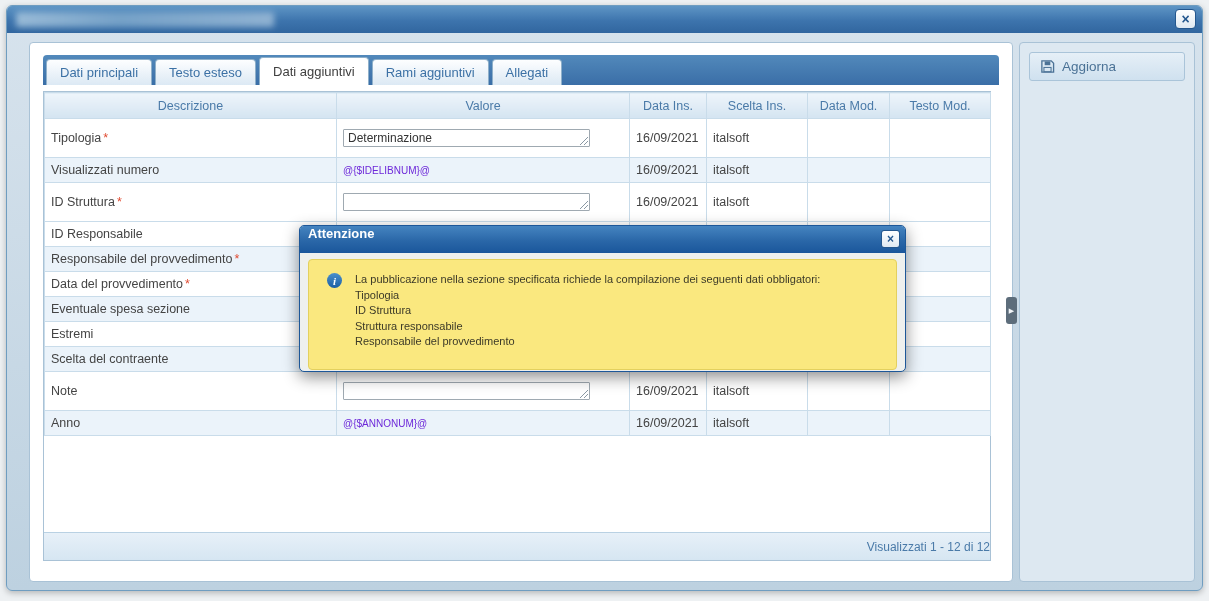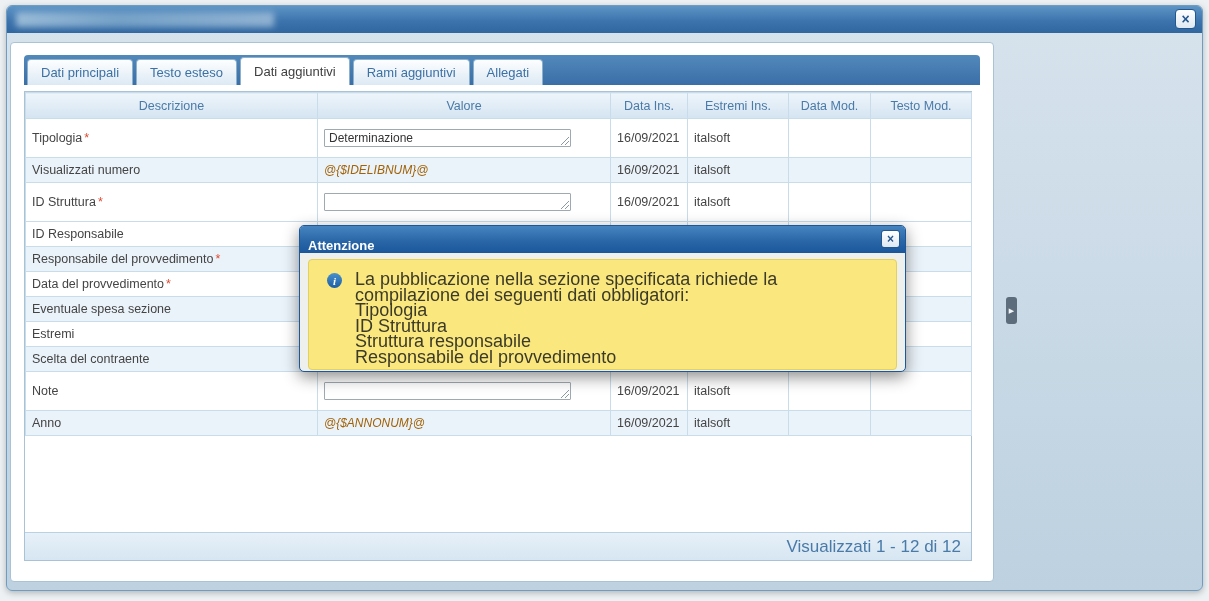--- a/index.html
+++ b/index.html
@@ -30,21 +30,21 @@
     position:absolute; width:21px; height:20px;
     background:linear-gradient(180deg,#ffffff,#dfe9f2);
     border:1px solid #24578e; border-radius:4px;
     color:#24578e; font-weight:bold; font-size:14px; line-height:1;
     display:flex; align-items:center; justify-content:center; cursor:pointer;
   }
   .win-close { right:6px; top:3px; }
 
   
   .main-panel {
-    position:absolute; left:3px; top:36px; width:984px; height:540px;
+    position:absolute; left:22px; top:36px; width:984px; height:540px;
     background:#fff; border:1px solid #a9c2d6; border-radius:4px; padding:12px 13px;
   }
 
   
   .tab-strip {
     width:956px; height:30px; border-radius:4px 4px 0 0;
     background:linear-gradient(180deg,#5289bb,#3a6ea7);
     display:flex; align-items:flex-end; padding-left:3px;
   }
   .tab {
@@ -77,28 +77,28 @@
   .fake-input {
     position:relative; width:247px; height:18px; margin:10px 0;
     background:#fff; border:1px solid #9fa9b1; border-radius:1px;
     font-size:12px; color:#333; padding:1px 4px; line-height:15px; cursor:text;
   }
   .fake-input::after {
     content:""; position:absolute; right:1px; bottom:1px; width:8px; height:8px;
     background:linear-gradient(135deg, transparent 45%, #8a98a3 45%, #8a98a3 55%,
       transparent 55%, transparent 70%, #8a98a3 70%, #8a98a3 80%, transparent 80%);
   }
-  .macro { font-style:italic; color:#a16207; font-size:12px; }
+  .macro { color:#6d28d9; font-size:10px; }
 
   .grid-footer {
     margin-top:auto; height:28px;
     background:linear-gradient(180deg,#e7f0f8,#d6e6f2);
     border-top:1px solid #b9d1e3;
     display:flex; align-items:center; justify-content:flex-end;
-    padding-right:10px; font-size:17px; color:#4a7aa8;
+    font-size:12px; color:#4a7aa8;
   }
 
   
   .side-panel {
     position:absolute; left:1012px; top:36px; width:176px; height:540px;
     background:#dde8f1; border:1px solid #a9c2d6; border-radius:4px; padding:9px;
   }
   .btn-aggiorna {
     width:100%; height:29px;
     background:linear-gradient(180deg,#e6eff7,#cfe1ef);
@@ -116,36 +116,36 @@
   }
 
   
   .modal {
     position:absolute; left:299px; top:225px; width:607px; height:147px;
     border:1px solid #1d5798; border-radius:5px; background:#eef0ee;
     box-shadow:0 5px 16px rgba(0,0,0,.45); z-index:20; overflow:hidden;
   }
   .modal-title {
     height:27px; background:linear-gradient(180deg,#4584c0 0%,#2a67a8 55%,#1a569b 100%);
-    display:flex; align-items:flex-end; padding:0 8px; position:relative;
+    display:flex; align-items:flex-start; padding:0 8px; position:relative;
   }
   .modal-title .t { color:#fff; font-size:13px; font-weight:bold; }
   .modal-close { right:5px; top:4px; width:19px; height:18px; font-size:12px; border-radius:3px; }
   .modal-body { padding:6px 8px 3px; height:120px; }
   .msg-box {
     background:#fae87f; border:1px solid #e3d05e; border-radius:4px;
     width:100%; height:111px; padding:12px 14px; display:flex; align-items:flex-start;
   }
   .info-icon {
     flex:0 0 auto; width:15px; height:15px; border-radius:50%;
     background:linear-gradient(180deg,#4a90cc,#1c5fa4);
     color:#fff; font-family:"Liberation Serif", serif; font-style:italic; font-weight:bold;
     font-size:11px; display:flex; align-items:center; justify-content:center; margin:1px 13px 0 4px;
   }
-  .msg-text { font-size:18px; color:#3c3a28; line-height:15.5px; }
+  .msg-text { font-size:11px; color:#3c3a28; line-height:15.5px; }
   .req-item { color:#3c3a28; }
 </style>
 </head>
 <body>
 
 <div class="window">
   <div class="titlebar">
     <div class="title-blur"></div>
   </div>
   <div class="close-btn win-close">×</div>
@@ -167,21 +167,21 @@
             <col style="width:77px">
           <col style="width:101px">
             <col style="width:82px">
             <col style="width:101px">
         </colgroup>
         <thead>
           <tr>
             <th>Descrizione</th>
             <th>Valore</th>
             <th>Data Ins.</th>
-            <th>Estremi Ins.</th>
+            <th>Scelta Ins.</th>
             <th>Data Mod.</th>
             <th>Testo Mod.</th>
           </tr>
         </thead>
         <tbody>
             <tr>
               <td>Tipologia<span class="req">*</span></td>
               <td>
                 <div class="fake-input">Determinazione</div>
               </td>
@@ -275,20 +275,30 @@
               <td></td>
             </tr>
           </tbody>
       </table>
       <div class="grid-footer">
         <span>Visualizzati 1 - 12 di 12</span>
       </div>
     </div>
   </div>
 
+  <div class="side-panel">
+    <div class="btn-aggiorna">
+      <svg width="15" height="15" viewBox="0 0 16 16">
+        <path d="M2 2 h10 l2.5 2.5 V14 H2 Z" fill="none" stroke="#4b7296" stroke-width="1.4"></path>
+        <rect x="5" y="2.6" width="6" height="4" fill="#4b7296"></rect>
+        <rect x="4.2" y="9" width="7.6" height="4.6" fill="none" stroke="#4b7296" stroke-width="1.1"></rect>
+      </svg>
+      <span>Aggiorna</span>
+    </div>
+  </div>
 </div>
 
 <div class="collapse-handle">
   <span>▶</span>
 </div>
 
 <div class="modal">
   <div class="modal-title">
     <span class="t">Attenzione</span>
   </div>

